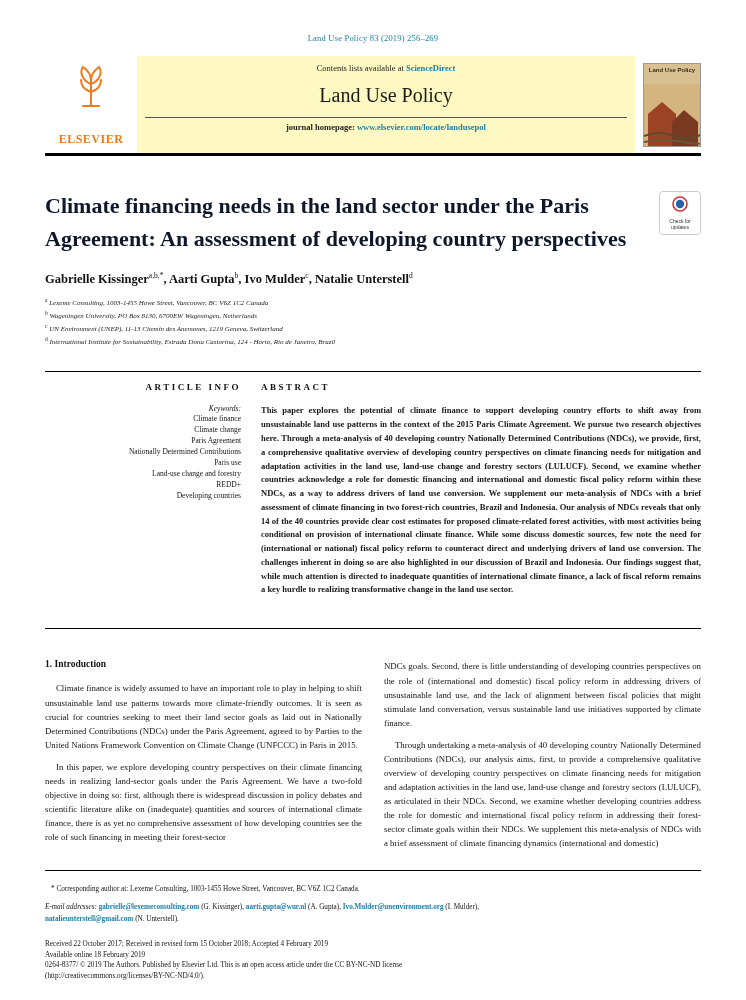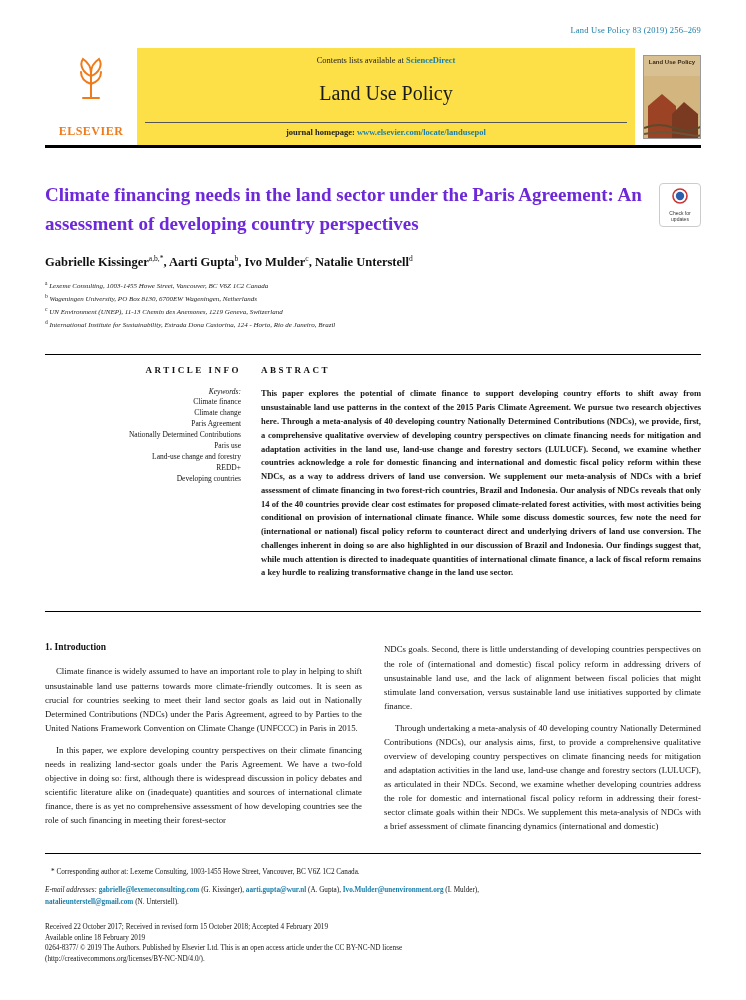--- a/index.html
+++ b/index.html
@@ -7,43 +7,43 @@
   body {
     width:746px; height:1000px; overflow:hidden;
     font-family:"Liberation Serif", serif;
     color:#141414;
     position:relative;
   }
   .page { width:746px; height:1000px; padding:0 45px; overflow:hidden; }
 
   
   .journal-ref {
-    padding-top:25px; text-align:right;
+    padding-top:33px; text-align:center;
     font-size:8.5px; color:#1b7ea8; letter-spacing:.2px;
   }
 
   
   .header-band { margin-top:13px; display:flex; align-items:stretch; height:97px; }
   .logo-cell { width:92px; background:#fff; display:flex; flex-direction:column; align-items:center; justify-content:center; }
   .elsevier-text { font-size:12px; font-weight:bold; color:#ef7b1a; letter-spacing:.5px; margin-top:18px; }
-  .band-center { flex:1; background:#fde047; display:flex; flex-direction:column; align-items:center; justify-content:space-between; padding:7px 8px 3px 8px; }
+  .band-center { flex:1; background:#fef9c3; display:flex; flex-direction:column; align-items:center; justify-content:space-between; padding:7px 8px 16px 8px; }
   .contents-line { font-size:8.5px; color:#222; }
   .contents-line .link { color:#1b7ea8; font-weight:bold; }
   .band-title { font-size:20px; color:#1a1a1a; }
   .homepage-line { font-size:8.5px; font-weight:bold; color:#222; width:100%; text-align:center; border-top:1px solid #555; padding:4px 0 5px 0; }
   .homepage-line .link { color:#1b7ea8; }
   .cover-cell { width:66px; background:#fff; display:flex; align-items:center; justify-content:flex-end; }
   .cover { width:58px; height:84px; border:1px solid #999; background:#d9c092; position:relative; overflow:hidden; }
   .cover-title { position:absolute; top:3px; left:0; right:0; text-align:center; font-family:"Liberation Sans",sans-serif; font-size:6px; font-weight:bold; color:#3a2c1a; }
   .cover svg { position:absolute; bottom:0; left:0; }
   .band-rule { border-bottom:3px solid #000; }
 
   
   .title-row { margin-top:33px; display:flex; justify-content:space-between; }
-  .article-title { width:600px; font-size:19px; line-height:1.5; color:#6d28d9; }
+  .article-title { width:600px; font-size:22px; line-height:1.5; color:#0f172a; }
   .badge {
     width:42px; height:44px; border:1px solid #ccc; border-radius:4px;
     display:flex; flex-direction:column; align-items:center; justify-content:center;
     gap:2px; margin-top:2px; cursor:pointer; background:#fff;
   }
   .badge-label { font-family:"Liberation Sans",sans-serif; font-size:5px; color:#333; text-align:center; line-height:1.2; }
 
   
   .authors { margin-top:16px; font-size:12.5px; font-weight:bold; color:#111; }
   .authors sup { font-size:7.5px; font-weight:normal; }

